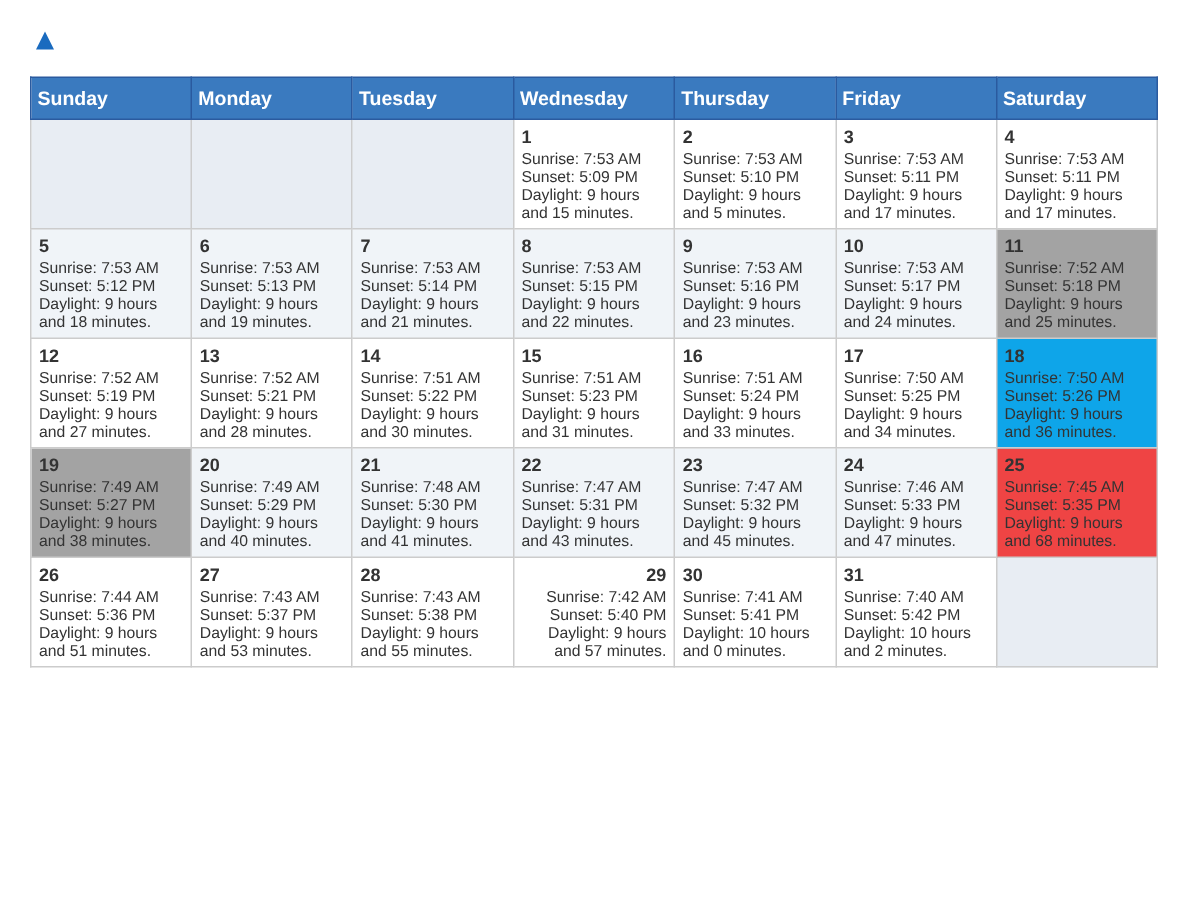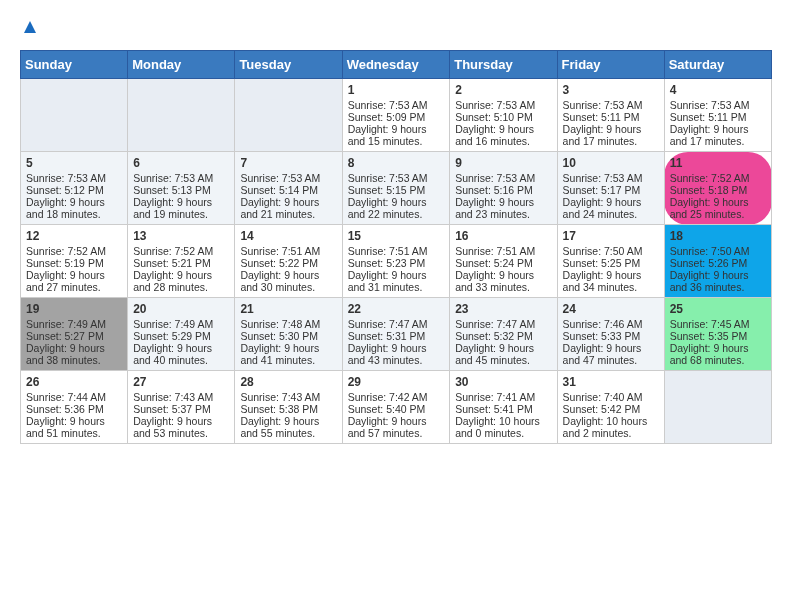--- a/index.html
+++ b/index.html
@@ -137,21 +137,21 @@
           <div>Sunrise: 7:53 AM</div>
           <div>Sunset: 5:09 PM</div>
           <div>Daylight: 9 hours</div>
           <div>and 15 minutes.</div>
         </td>
         <td style="background: rgb(255, 255, 255);">
           <span class="day-number">2</span>
           <div>Sunrise: 7:53 AM</div>
           <div>Sunset: 5:10 PM</div>
           <div>Daylight: 9 hours</div>
-          <div>and 16 minutes.</div>
+          <div>and 5 minutes.</div>
         </td>
         <td style="background: rgb(255, 255, 255);">
           <span class="day-number">3</span>
           <div>Sunrise: 7:53 AM</div>
           <div>Sunset: 5:11 PM</div>
           <div>Daylight: 9 hours</div>
           <div>and 17 minutes.</div>
         </td>
         <td style="background: rgb(255, 255, 255);">
           <span class="day-number">4</span>
@@ -197,21 +197,21 @@
           <div>Daylight: 9 hours</div>
           <div>and 23 minutes.</div>
         </td>
         <td style="background: rgb(240, 244, 248);">
           <span class="day-number">10</span>
           <div>Sunrise: 7:53 AM</div>
           <div>Sunset: 5:17 PM</div>
           <div>Daylight: 9 hours</div>
           <div>and 24 minutes.</div>
         </td>
-        <td style="background: #ec4899; border-radius: 24px;">
+        <td style="background: #a3a3a3;">
           <span class="day-number">11</span>
           <div>Sunrise: 7:52 AM</div>
           <div>Sunset: 5:18 PM</div>
           <div>Daylight: 9 hours</div>
           <div>and 25 minutes.</div>
         </td>
       </tr>
       <tr>
         <td style="background: rgb(255, 255, 255); margin-left: 16px;">
           <span class="day-number">12</span>
@@ -299,21 +299,21 @@
           <div>Daylight: 9 hours</div>
           <div>and 45 minutes.</div>
         </td>
         <td style="background: rgb(240, 244, 248);">
           <span class="day-number">24</span>
           <div>Sunrise: 7:46 AM</div>
           <div>Sunset: 5:33 PM</div>
           <div>Daylight: 9 hours</div>
           <div>and 47 minutes.</div>
         </td>
-        <td style="background: #86efac; margin-left: 16px;">
+        <td style="background: #ef4444; margin-left: 16px;">
           <span class="day-number">25</span>
           <div>Sunrise: 7:45 AM</div>
           <div>Sunset: 5:35 PM</div>
           <div>Daylight: 9 hours</div>
           <div>and 68 minutes.</div>
         </td>
       </tr>
       <tr>
         <td style="background: rgb(255, 255, 255);">
           <span class="day-number">26</span>
@@ -329,21 +329,21 @@
           <div>Daylight: 9 hours</div>
           <div>and 53 minutes.</div>
         </td>
         <td style="background: rgb(255, 255, 255);">
           <span class="day-number">28</span>
           <div>Sunrise: 7:43 AM</div>
           <div>Sunset: 5:38 PM</div>
           <div>Daylight: 9 hours</div>
           <div>and 55 minutes.</div>
         </td>
-        <td style="background: rgb(255, 255, 255);">
+        <td style="background: rgb(255, 255, 255); text-align: right;">
           <span class="day-number">29</span>
           <div>Sunrise: 7:42 AM</div>
           <div>Sunset: 5:40 PM</div>
           <div>Daylight: 9 hours</div>
           <div>and 57 minutes.</div>
         </td>
         <td style="background: rgb(255, 255, 255);">
           <span class="day-number">30</span>
           <div>Sunrise: 7:41 AM</div>
           <div>Sunset: 5:41 PM</div>

